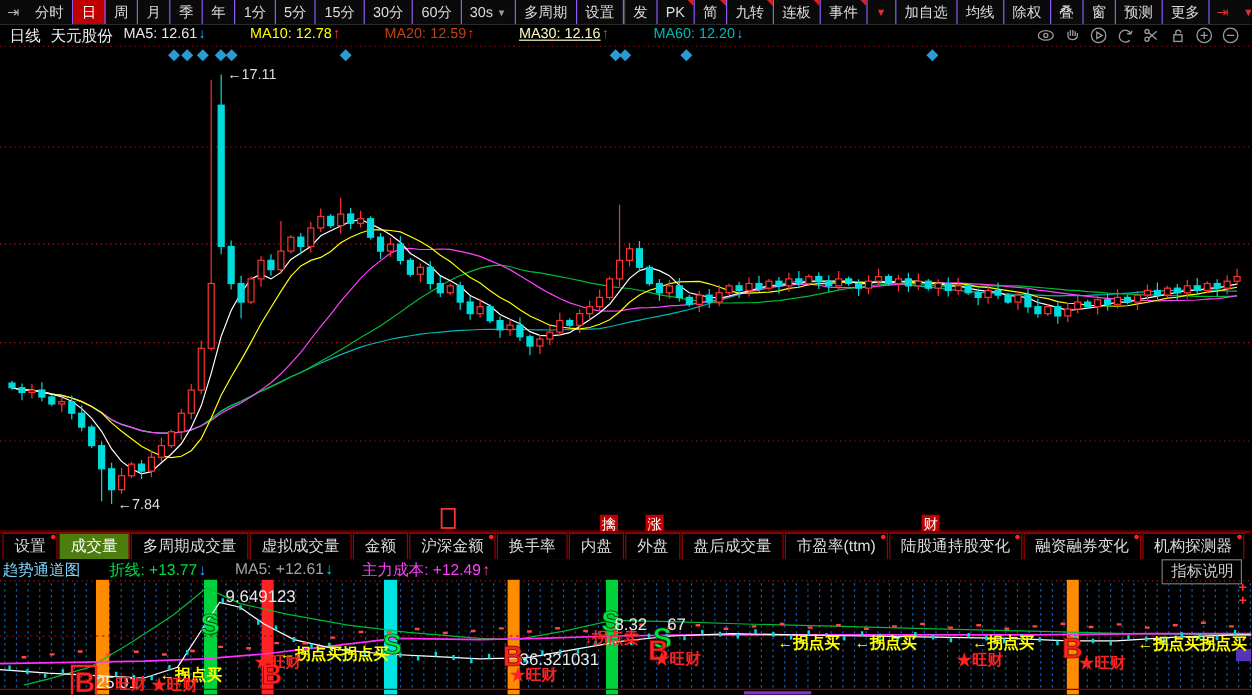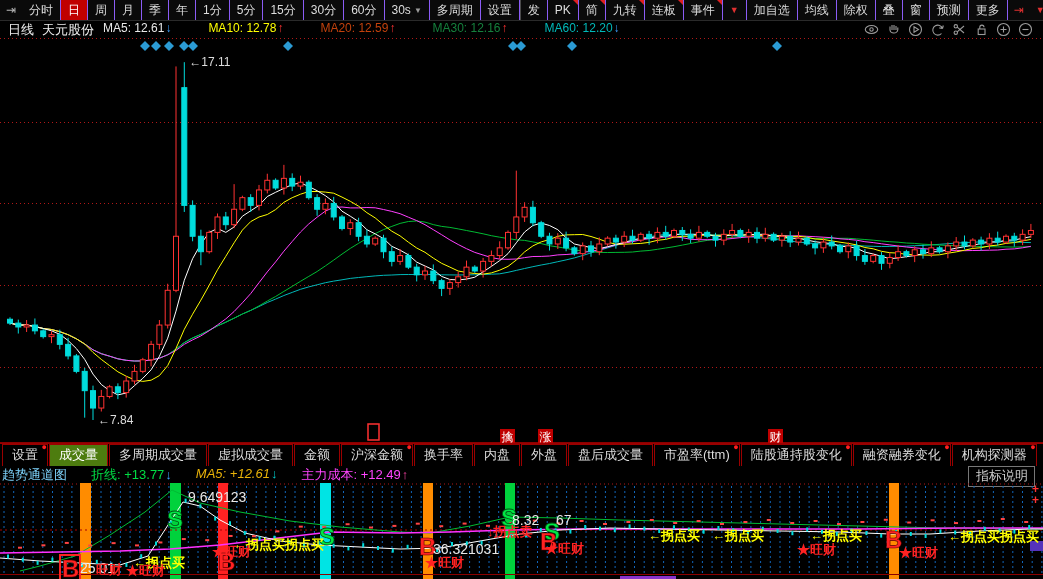--- a/index.html
+++ b/index.html
@@ -83,21 +83,21 @@
     </div>
 </div>
 
 <div class="row" id="inforow">
   <span class="lbl">日线</span>
   <span class="lbl">天元股份</span>
   <span id="ma-list" style="display:flex;gap:28px;">
       <span class="ma-item"><span style="color: rgb(232, 232, 232);">MA5: 12.61</span><span class="arrow" style="color: rgb(61, 160, 255);">↓</span></span>
       <span class="ma-item"><span style="color: rgb(255, 255, 0);">MA10: 12.78</span><span class="arrow" style="color: rgb(255, 50, 50);">↑</span></span>
       <span class="ma-item"><span style="color: #c2410c;">MA20: 12.59</span><span class="arrow" style="color: rgb(255, 50, 50);">↑</span></span>
-      <span class="ma-item"><span style="color: #15803d;">MA30: 12.16</span><span class="arrow" style="color: rgb(255, 50, 50);">↑</span></span>
+      <span class="ma-item"><span style="color: #fef9c3; text-decoration: underline;">MA30: 12.16</span><span class="arrow" style="color: rgb(255, 50, 50);">↑</span></span>
       <span class="ma-item"><span style="color: rgb(0, 184, 184);">MA60: 12.20</span><span class="arrow" style="color: rgb(61, 160, 255);">↓</span></span>
     </span>
   <span id="info-icons">
       <span>
         <svg width="15" height="15" viewBox="0 0 15 15" style="fill:none;stroke:#9a9a9a;stroke-width:1.1">
           <ellipse cx="7.5" cy="7.5" rx="6.2" ry="4"></ellipse>
           <circle cx="7.5" cy="7.5" r="1.7"></circle>
         </svg>
       </span>
       <span>
@@ -441,21 +441,21 @@
     <span class="tab">市盈率(ttm)<span class="dot">●</span></span>
     <span class="tab">陆股通持股变化<span class="dot">●</span></span>
     <span class="tab">融资融券变化<span class="dot">●</span></span>
     <span class="tab">机构探测器<span class="dot">●</span></span>
   </div>
 
 <div class="row" id="indhdr">
   <span class="title" style="color: #7dd3fc; text-align: right;">趋势通道图</span>
   <span id="ind-items" style="display:flex;">
       <span class="ind-item"><span style="color: rgb(0, 221, 68);">折线: +13.77</span><span class="arrow" style="color: rgb(61, 160, 255);">↓</span></span>
-      <span class="ind-item"><span style="color: #eab308; font-style: italic;">MA5: +12.61</span><span class="arrow" style="color: rgb(0, 204, 204);">↓</span></span>
+      <span class="ind-item"><span style="color: #a3a3a3;">MA5: +12.61</span><span class="arrow" style="color: rgb(0, 204, 204);">↓</span></span>
       <span class="ind-item"><span style="color: rgb(255, 68, 255);">主力成本: +12.49</span><span class="arrow" style="color: rgb(255, 68, 170);">↑</span></span>
     </span>
   <span id="ind-help">指标说明</span>
 </div>
 
 <div class="row" id="sub-chart-wrap">
   <svg id="sub-chart" width="1043" height="96">
       <line x1="0" y1="1" x2="1043" y2="1" stroke="#b01818" stroke-dasharray="1 3"></line>
       <line x1="4" y1="3" x2="4" y2="93" stroke="#1166bb" stroke-width="1" stroke-dasharray="2 3"></line>
       <line x1="13.7" y1="3" x2="13.7" y2="93" stroke="#1166bb" stroke-width="1" stroke-dasharray="2 3"></line>

